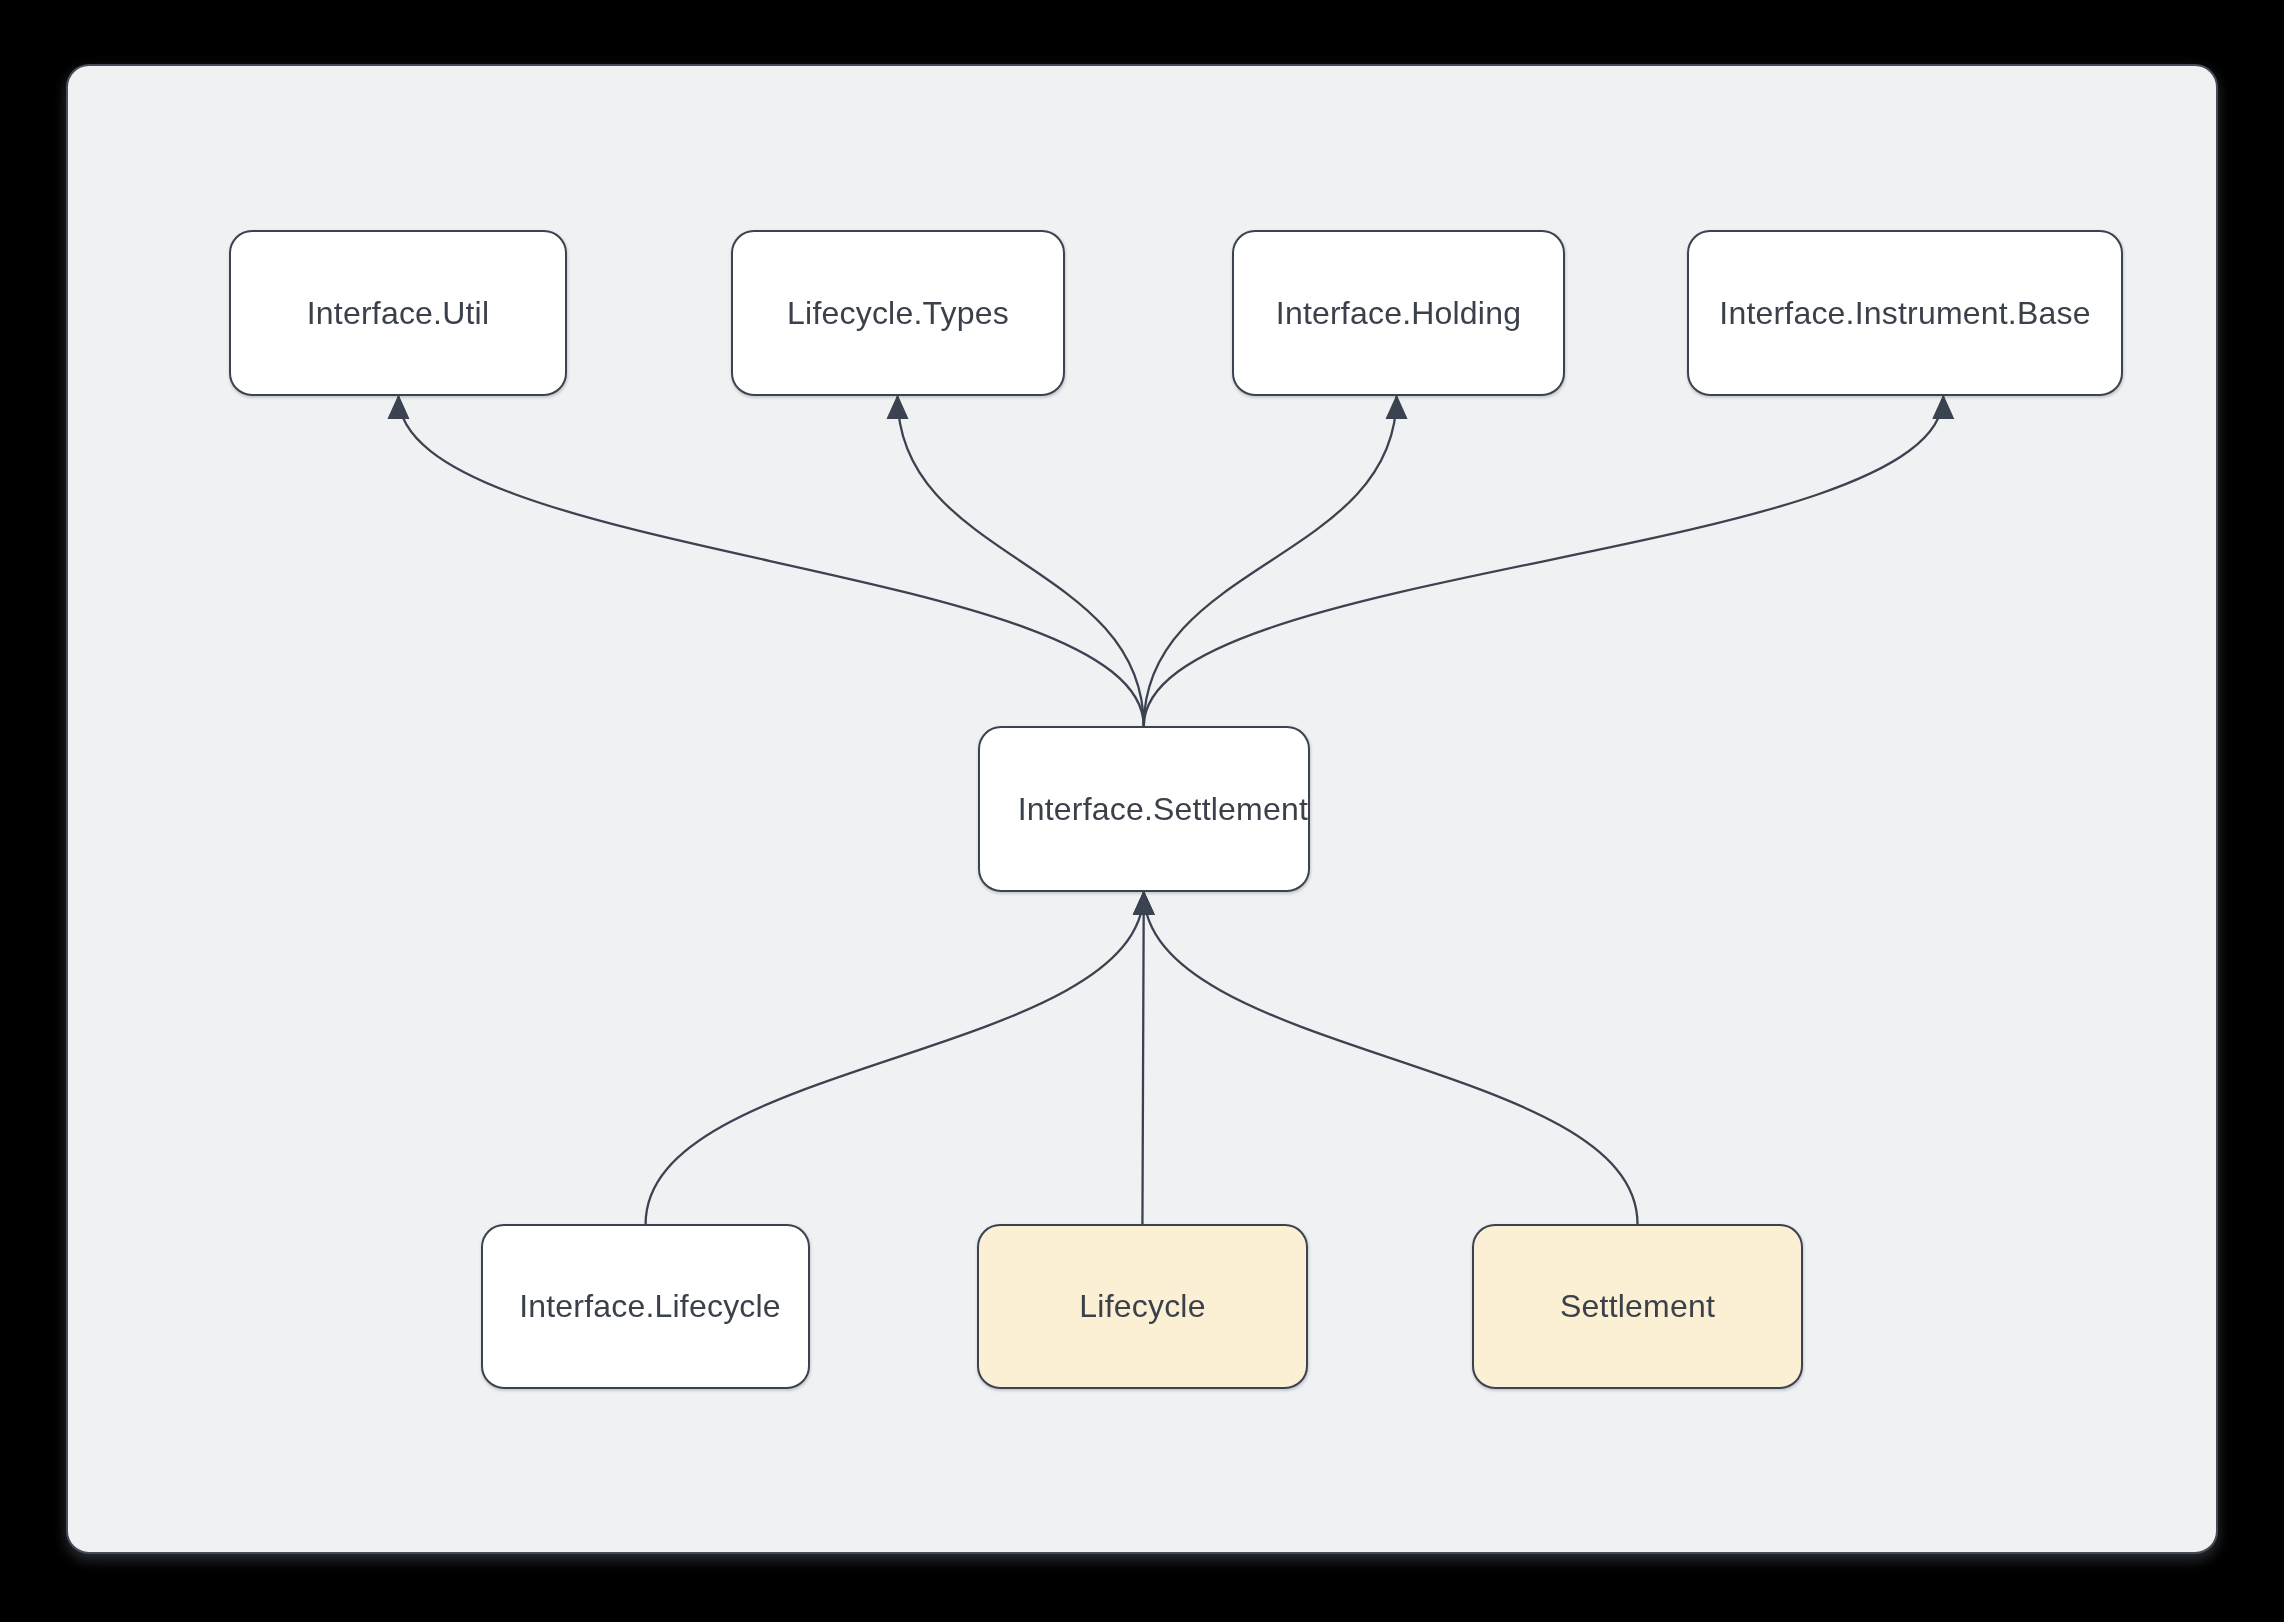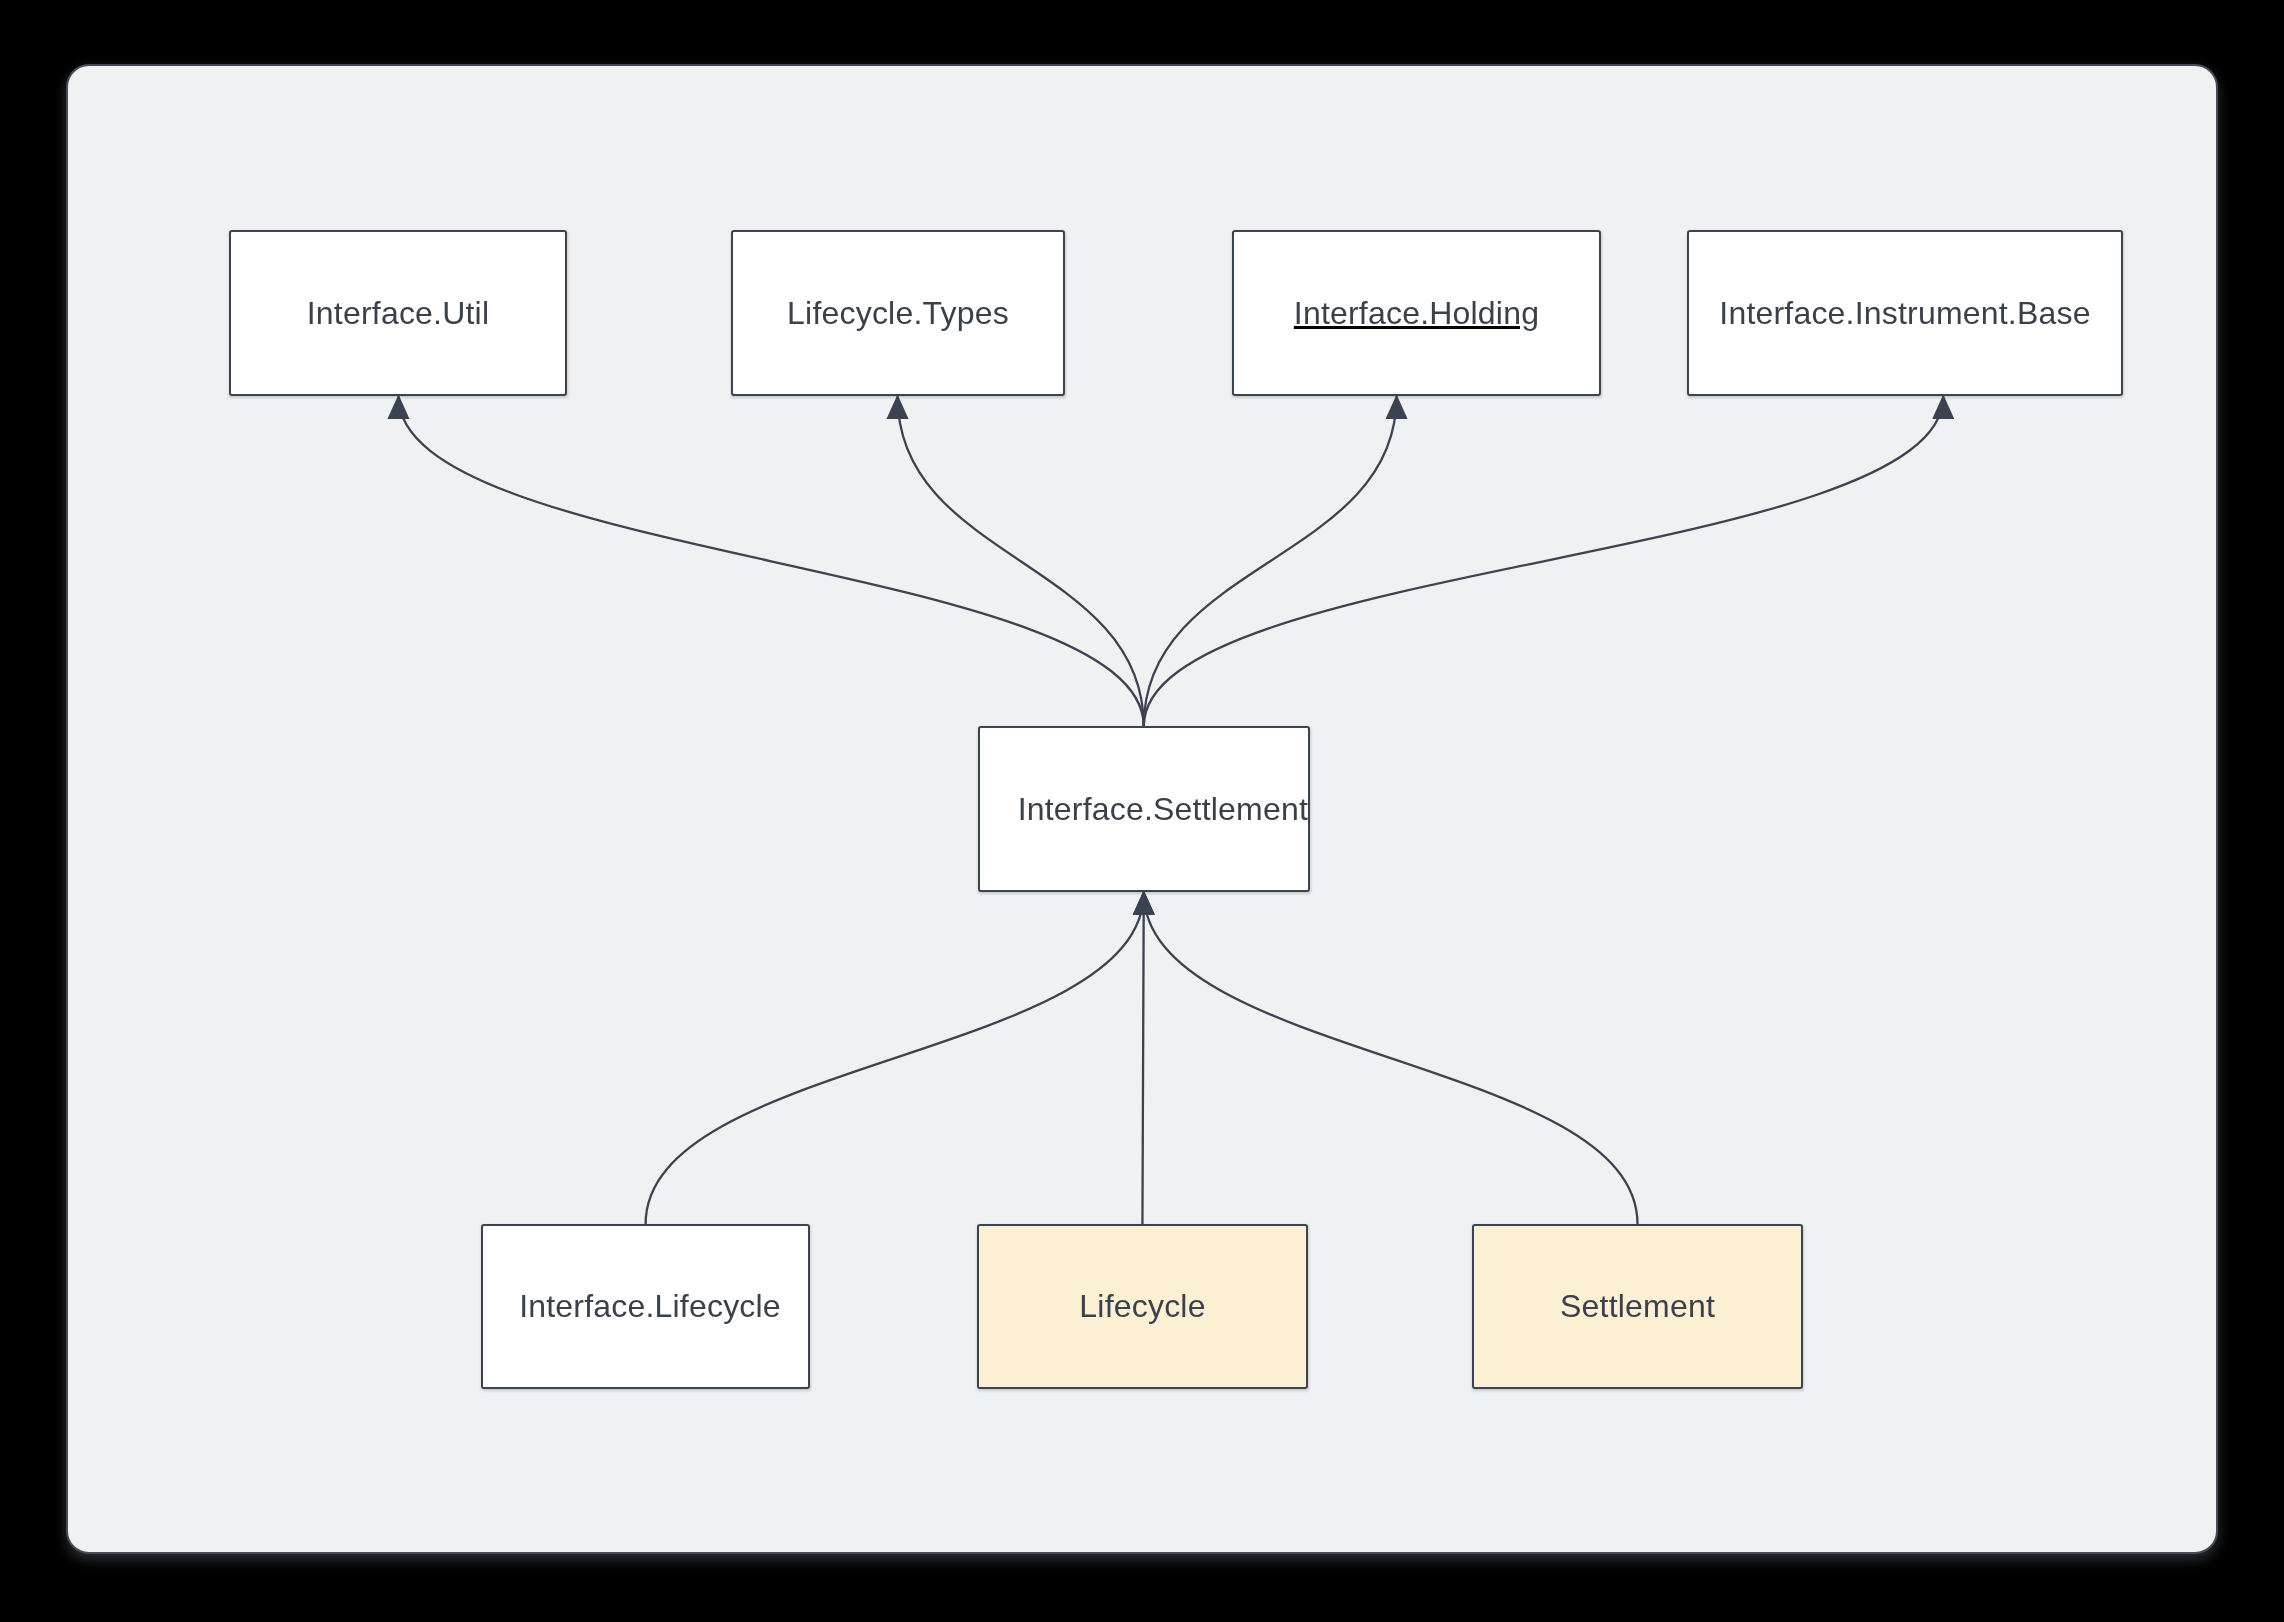--- a/index.html
+++ b/index.html
@@ -35,21 +35,21 @@
     stroke-width: 2.6;
   }
   #nodes-layer {
     position: absolute;
     left: 0; top: 0;
     width: 2284px; height: 1622px;
   }
   .node {
     position: absolute;
     border: 2.3px solid #3B4250;
-    border-radius: 3px;
+    border-radius: 23px;
     display: flex;
     align-items: center;
     justify-content: center;
     box-shadow: 0.9px 1.8px 2.6px rgba(59,66,80,0.22);
     cursor: default;
   }
   .node-label {
     font-size: 32px;
     color: #3A414B;
     white-space: nowrap;
@@ -77,21 +77,21 @@
       <path d="M 1855.5 1387 C 1855.5 1199, 1296 1199, 1296 1011" class="edge" marker-end="url(#arrow)"></path>
     </svg>
 
   <div id="nodes-layer">
       <div class="node" style="left: 229px; top: 230px; width: 338px; height: 166px; background: rgb(255, 255, 255);">
         <span class="node-label">Interface.Util</span>
       </div>
       <div class="node" style="left: 731px; top: 230px; width: 334px; height: 166px; background: rgb(255, 255, 255);">
         <span class="node-label">Lifecycle.Types</span>
       </div>
-      <div class="node" style="left: 1232px; top: 230px; width: 369px; height: 166px; background: rgb(255, 255, 255); text-decoration: underline;">
+      <div class="node" style="left: 1232px; top: 230px; width: 333px; height: 166px; background: rgb(255, 255, 255);">
         <span class="node-label">Interface.Holding</span>
       </div>
       <div class="node" style="left: 1681px; top: 230px; width: 436px; height: 166px; background: rgb(255, 255, 255); margin-left: 6px;">
         <span class="node-label">Interface.Instrument.Base</span>
       </div>
       <div class="node" style="left: 978px; top: 726px; width: 332px; height: 166px; background: rgb(255, 255, 255); justify-content: flex-end;">
         <span class="node-label">Interface.Settlement</span>
       </div>
       <div class="node" style="left: 481px; top: 1224px; width: 329px; height: 165px; background: rgb(255, 255, 255); padding-left: 9px;">
         <span class="node-label">Interface.Lifecycle</span>

